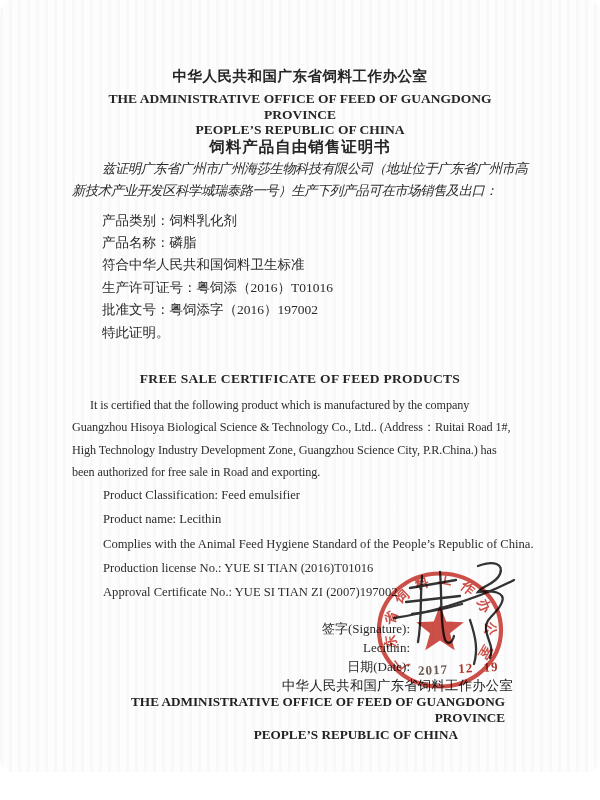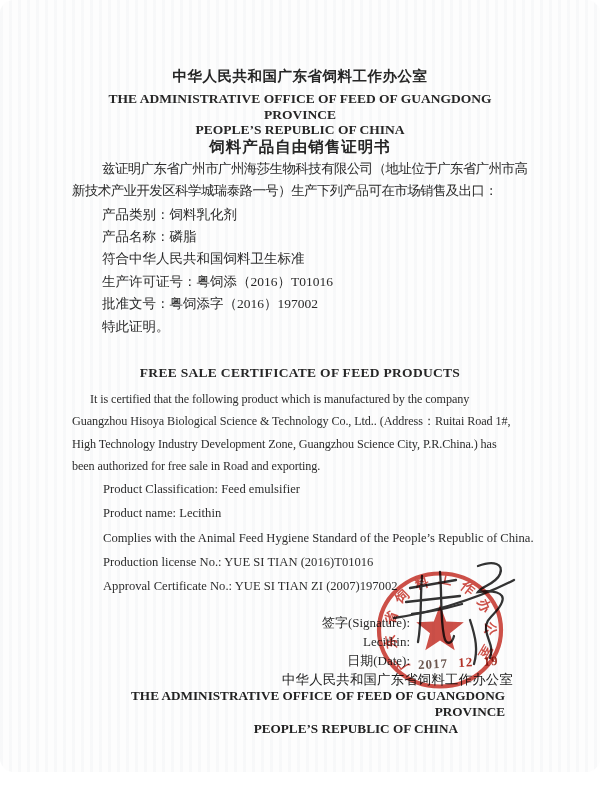--- a/index.html
+++ b/index.html
@@ -14,23 +14,23 @@
   }
   .content{padding:66px 72px 0 72px;}
   .center{text-align:center;}
   .nowrap{white-space:nowrap;}
 
   .h-cn{font-size:14.5px;font-weight:bold;letter-spacing:0.5px;line-height:20px;}
   .h-en{font-size:13.5px;font-weight:bold;line-height:15.5px;margin-top:5px;}
 
   .t-cn{font-size:15.5px;font-weight:bold;letter-spacing:1px;line-height:18px;}
 
-  .cn-para{margin-top:2px;font-size:13.4px;line-height:22px;letter-spacing:-0.5px;color:#2a2a2a;}
+  .cn-para{margin-top:2px;font-size:13.4px;line-height:22px;letter-spacing:-0.5px;color:#2a2a2a;font-style:italic;}
   .cn-para .indent{text-indent:30px;}
-  .cn-items{margin-top:2px;margin-left:30px;font-size:13.5px;line-height:22.4px;color:#2a2a2a;}
+  .cn-items{margin-top:8px;margin-left:30px;font-size:13.5px;line-height:22.4px;color:#2a2a2a;}
 
   .en-title{margin-top:26px;font-size:13.5px;font-weight:bold;letter-spacing:0.3px;line-height:18px;}
   .en-para{margin-top:6px;margin-left:0;font-size:12.2px;line-height:22.3px;letter-spacing:-0.1px;color:#2d2d2d;}
   .en-para .indent{text-indent:18px;}
   .en-items{margin-left:31px;font-size:12.6px;line-height:24.3px;color:#2d2d2d;}
 
   .signoff{position:relative;margin-top:14px;text-align:right;padding-right:118px;font-size:13px;line-height:19px;color:#2a2a2a;}
   .date-value{
     position:absolute;left:346px;top:40px;white-space:nowrap;
     transform:rotate(-3deg);font-weight:bold;font-size:13px;letter-spacing:1px;

